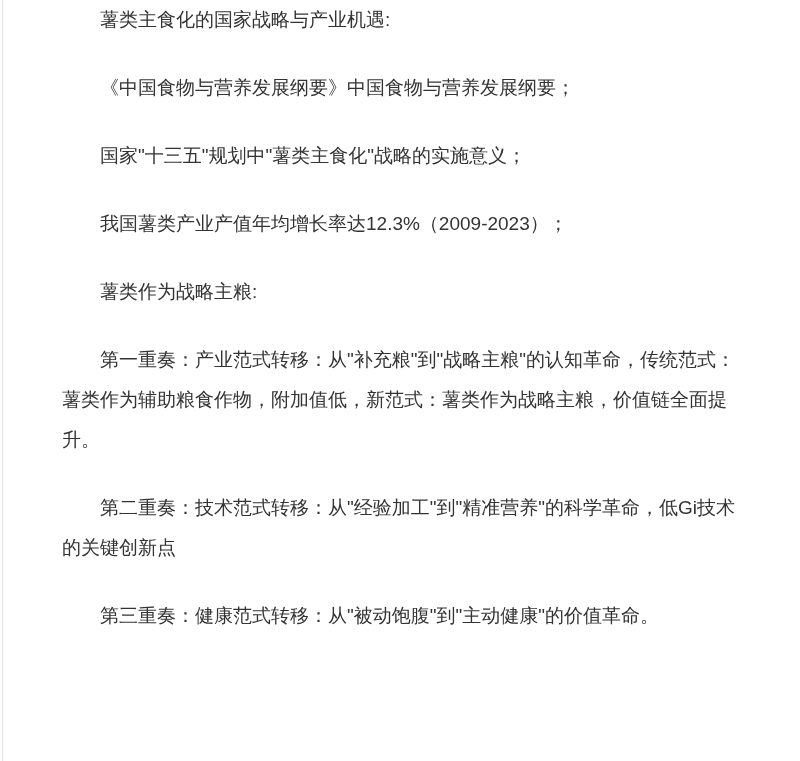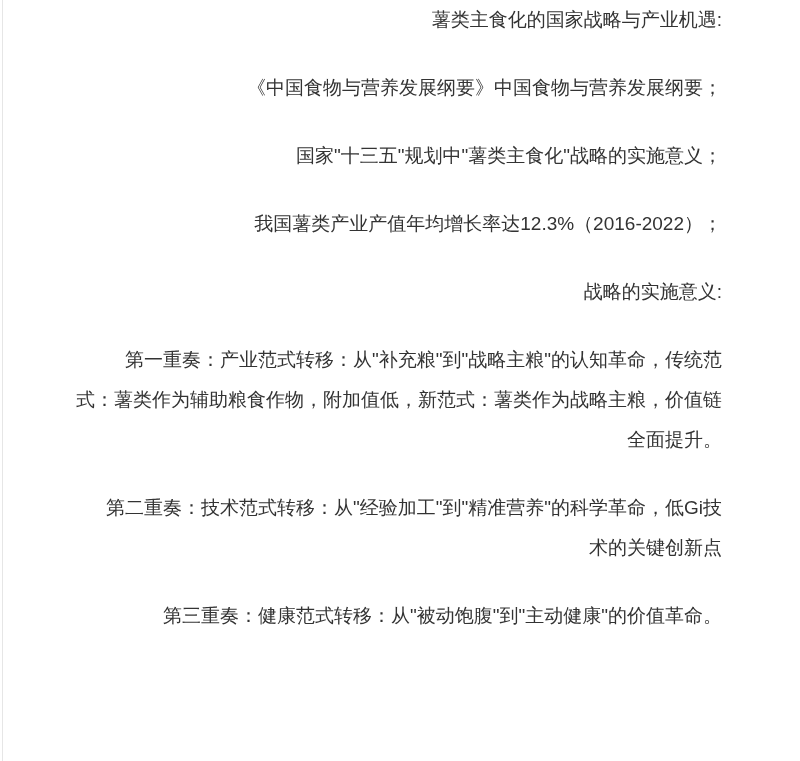--- a/index.html
+++ b/index.html
@@ -20,36 +20,36 @@
     left: 2px;
     top: 0;
     width: 1px;
     height: 761px;
     background: #e6e6e6;
   }
   .doc {
     padding: 0 62px 0 62px;
   }
   .doc p {
-    margin: 0 16px 28px 0;
+    margin: 0 0 28px 0;
     font-size: 19px;
     line-height: 40px;
     text-indent: 2em;
-    text-align: right;
+    text-align: left;
     word-break: break-word;
     white-space: normal;
   }
 </style>
 </head>
 <body>
 
 <div class="left-edge-line"></div>
 
 <div class="doc">
   <p>薯类主食化的国家战略与产业机遇:</p>
   <p>《中国食物与营养发展纲要》中国食物与营养发展纲要；</p>
   <p>国家"十三五"规划中"薯类主食化"战略的实施意义；</p>
-  <p>我国薯类产业产值年均增长率达12.3%（2016-2022）；</p>
-  <p>战略的实施意义:</p>
+  <p>我国薯类产业产值年均增长率达12.3%（2009-2023）；</p>
+  <p>薯类作为战略主粮:</p>
   <p>第一重奏：产业范式转移：从"补充粮"到"战略主粮"的认知革命，传统范式：薯类作为辅助粮食作物，附加值低，新范式：薯类作为战略主粮，价值链全面提升。</p>
   <p>第二重奏：技术范式转移：从"经验加工"到"精准营养"的科学革命，低Gi技术的关键创新点</p>
   <p>第三重奏：健康范式转移：从"被动饱腹"到"主动健康"的价值革命。</p>
 </div>
 
 </body></html>

